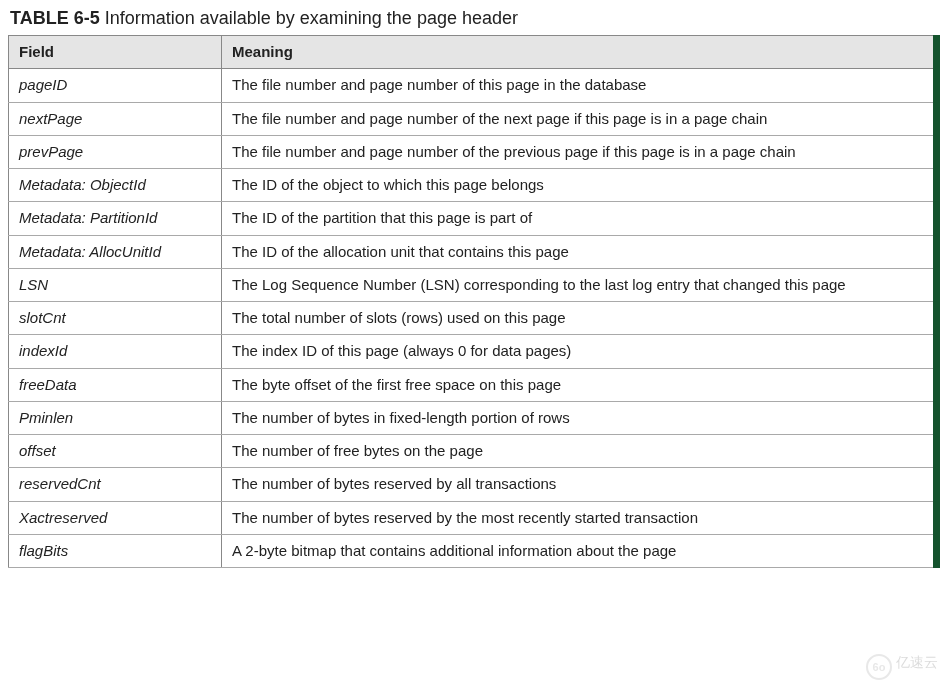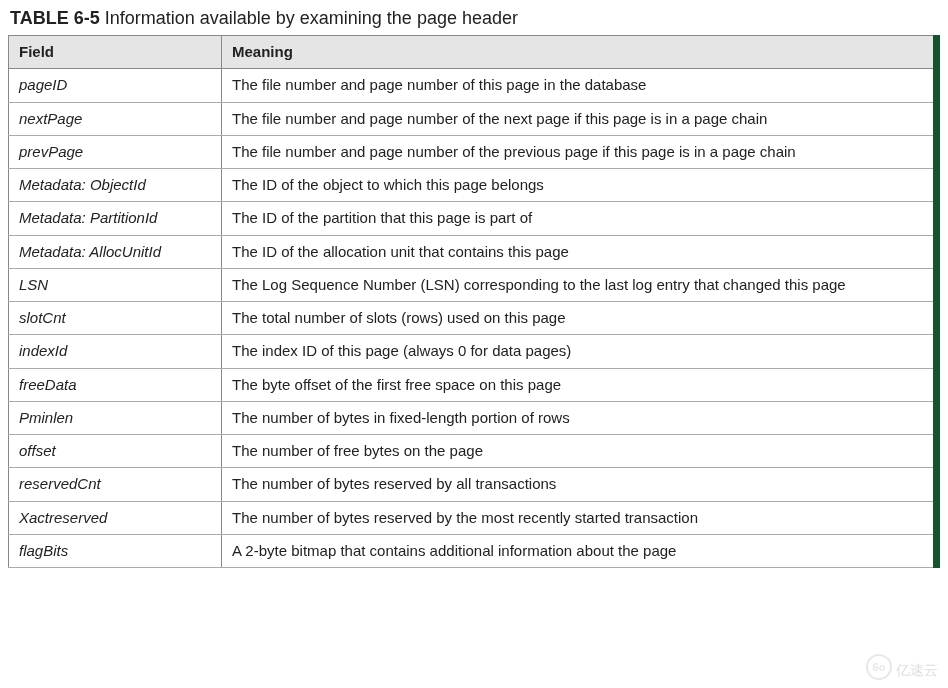--- a/index.html
+++ b/index.html
@@ -59,21 +59,21 @@
   .em { font-style: italic; }
   
   .wm {
     position: fixed;
     right: 10px;
     bottom: 8px;
     opacity: 0.35;
     font-size: 14px;
     color: #9b9b9b;
     display: flex;
-    align-items: flex-end;
+    align-items: flex-start;
     gap: 4px;
     pointer-events: none;
   }
   .wm .ring {
     width: 22px; height: 22px;
     border: 2px solid #bdbdbd;
     border-radius: 50%;
     display: inline-flex;
     align-items: center;
     justify-content: center;

